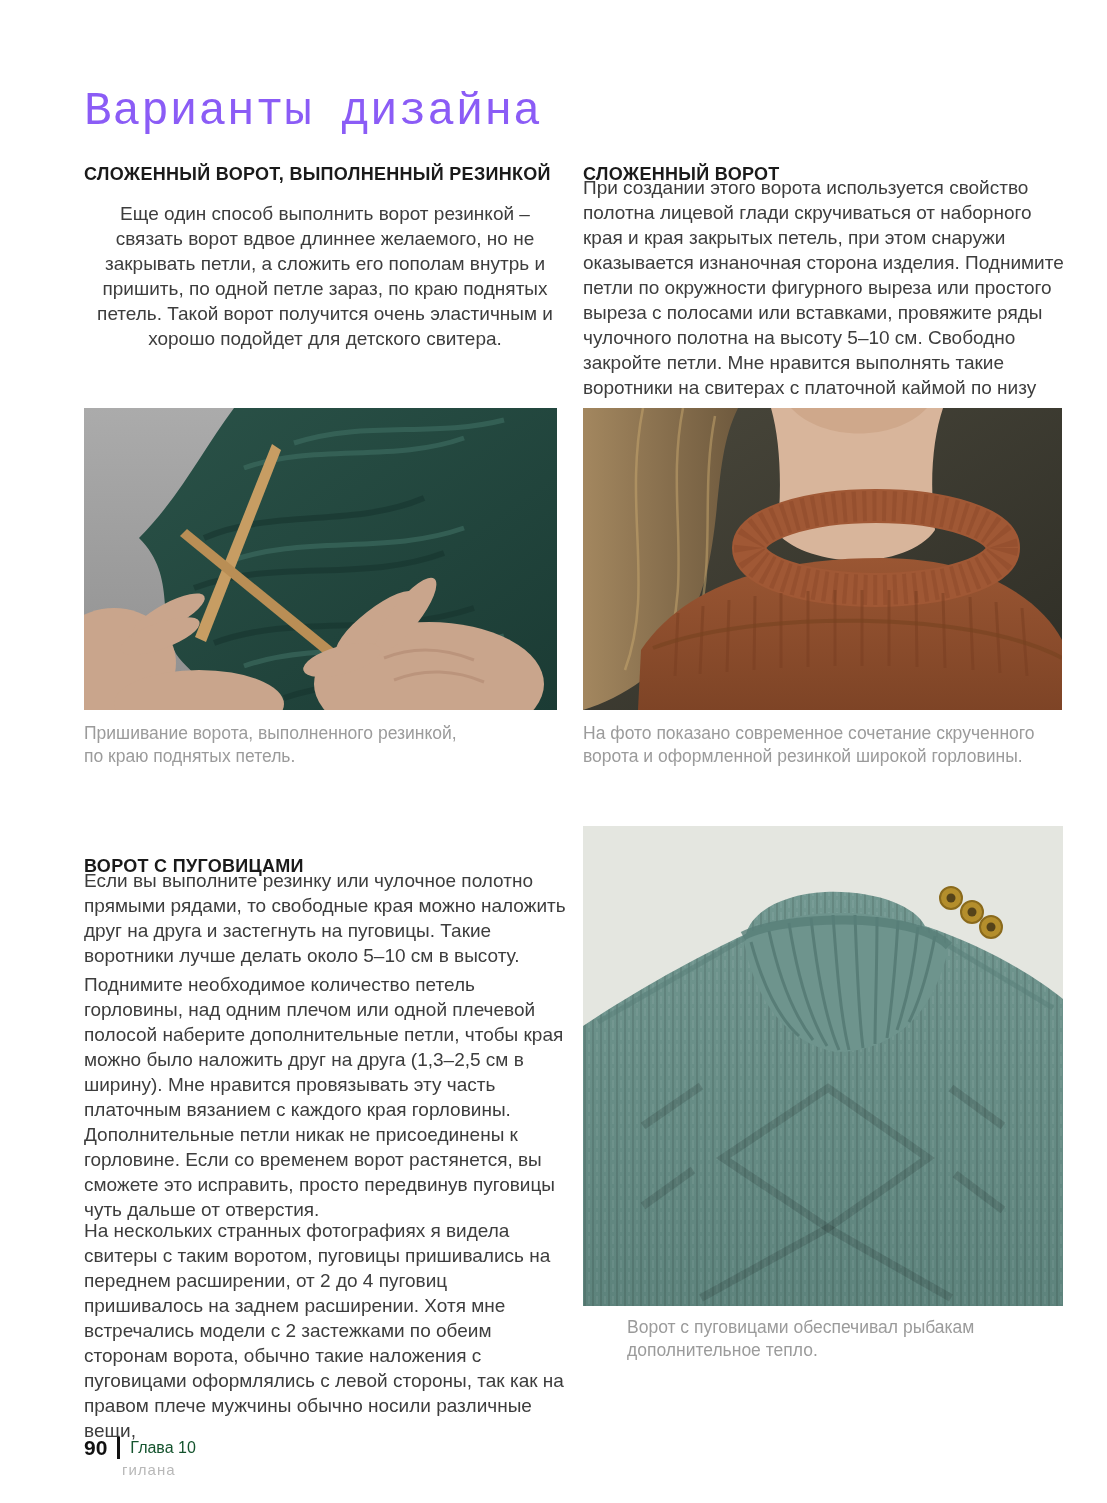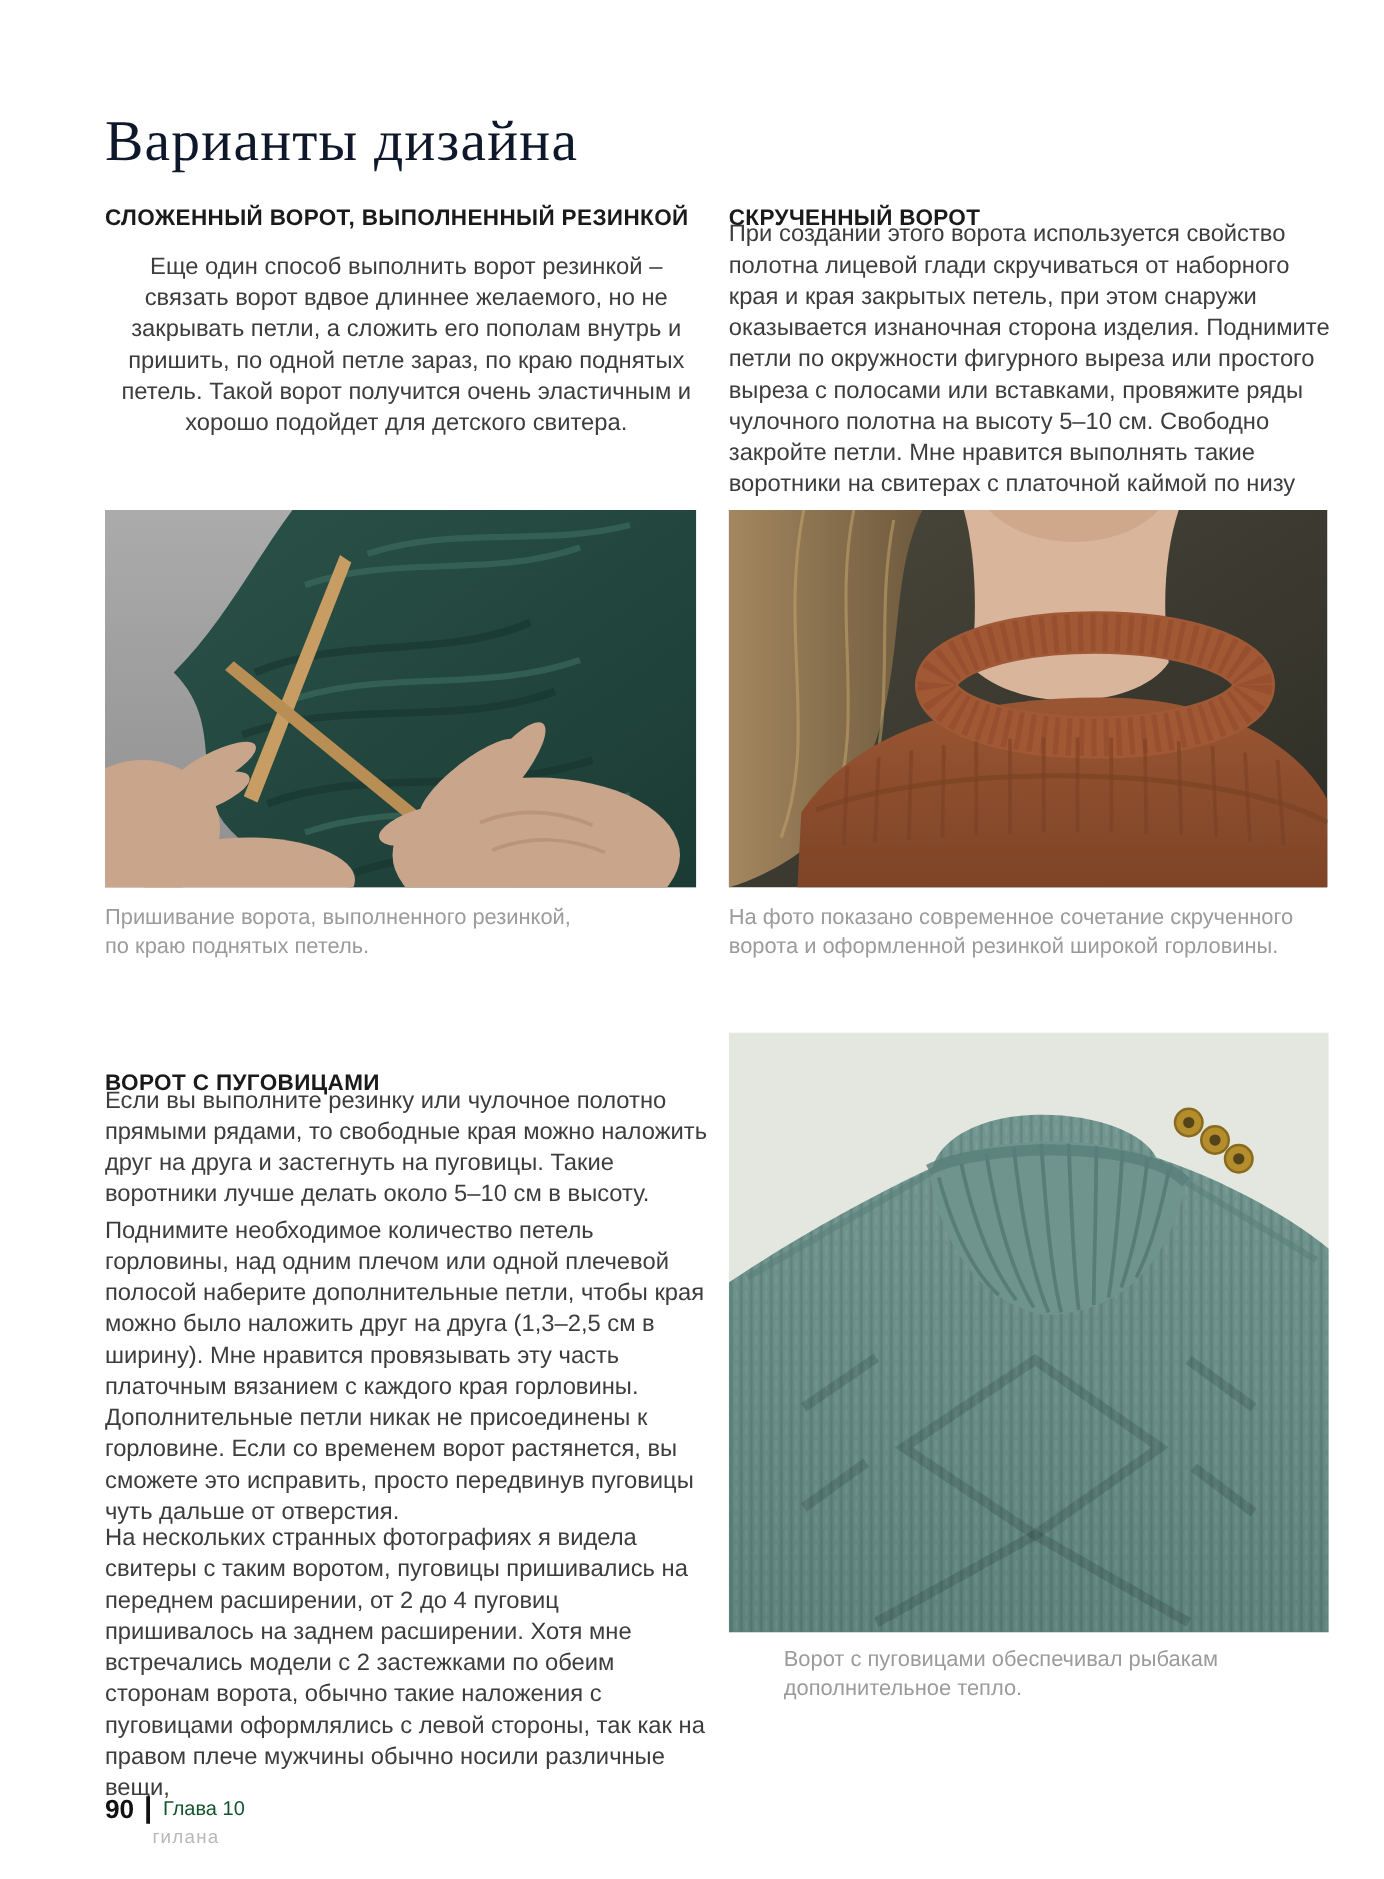--- a/index.html
+++ b/index.html
@@ -3,22 +3,22 @@
 <meta charset="utf-8">
 <style>
   html,body{margin:0;padding:0;}
   body{
     width:1107px;height:1503px;position:relative;background:#ffffff;
     font-family:"Liberation Sans",sans-serif;overflow:hidden;
   }
   .abs{position:absolute;}
   .page-title{
     left:84px;top:55px;width:700px;
-    font-family:Liberation Serif, serif;
-    font-size:46px;font-weight:400;color:#0f172a;letter-spacing:1px;
+    font-family:Liberation Mono, monospace;
+    font-size:46px;font-weight:400;color:#8b5cf6;letter-spacing:1px;
   }
   .section-heading{
     font-size:18px;font-weight:700;color:var(--heading);
     line-height:27px;letter-spacing:.3px;
   }
   .body-text{
     font-size:19px;color:var(--text);line-height:25px;text-align:left;
   }
   .caption{
     font-size:17.5px;color:var(--caption);line-height:23px;white-space:pre-line;
@@ -31,21 +31,21 @@
   .watermark{left:122px;top:1461px;font-size:15px;color:var(--watermark);letter-spacing:1px;}
 </style>
 </head>
 <body>
 
 <h1 class="abs page-title">Варианты дизайна</h1>
 
 <h2 class="abs section-heading" style="left:84px;top:146px;width:482px;">СЛОЖЕННЫЙ ВОРОТ, ВЫПОЛНЕННЫЙ РЕЗИНКОЙ</h2>
 <div class="abs body-text" style="left:84px;top:201px;width:482px;text-align:center;">Еще один способ выполнить ворот резинкой – связать ворот вдвое длиннее желаемого, но не закрывать петли, а сложить его пополам внутрь и пришить, по одной петле зараз, по краю поднятых петель. Такой ворот получится очень эластичным и хорошо подойдет для детского свитера.</div>
 
-<h2 class="abs section-heading" style="left:583px;top:146px;width:482px;">СКРУЧЕННЫЙ ВОРОТ</h2>
+<h2 class="abs section-heading" style="left:583px;top:146px;width:482px;">СЛОЖЕННЫЙ ВОРОТ</h2>
 <div class="abs body-text" style="left:583px;top:175px;width:486px;">При создании этого ворота используется свойство полотна лицевой глади скручиваться от наборного края и края закрытых петель, при этом снаружи оказывается изнаночная сторона изделия. Поднимите петли по окружности фигурного выреза или простого выреза с полосами или вставками, провяжите ряды чулочного полотна на высоту 5–10 см. Свободно закройте петли. Мне нравится выполнять такие воротники на свитерах с платочной каймой по низу изделия.</div>
 
 <svg class="abs photo" style="left:84px;top:408px;" width="473" height="302" viewBox="0 0 473 302">
   <defs>
     <linearGradient id="g1bg" x1="0" y1="0" x2="0" y2="1">
       <stop offset="0" style="stop-color:#ababab"></stop>
         <stop offset="1" style="stop-color:#8f8f8f"></stop>
     </linearGradient>
     <linearGradient id="g1sw" x1="0" y1="0" x2="1" y2="1">
       <stop offset="0" style="stop-color:var(--photo1-sweater)"></stop>

